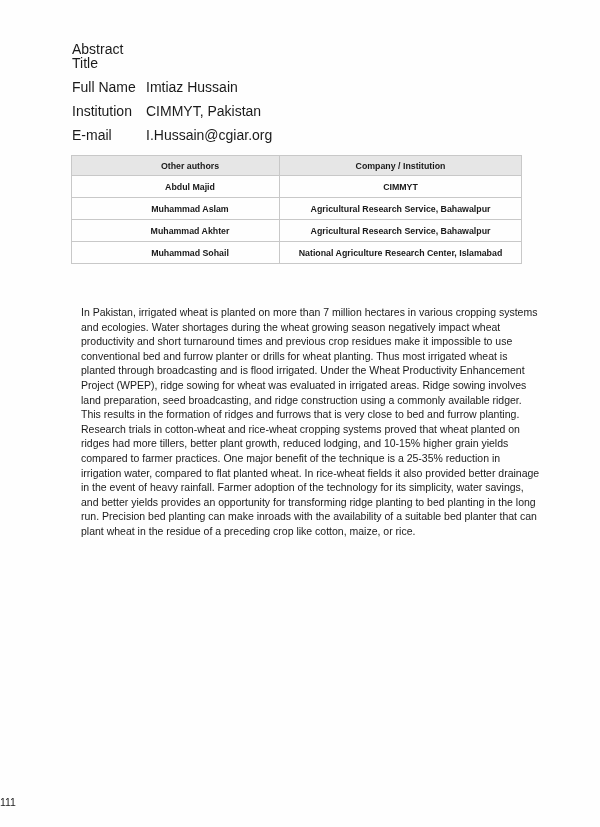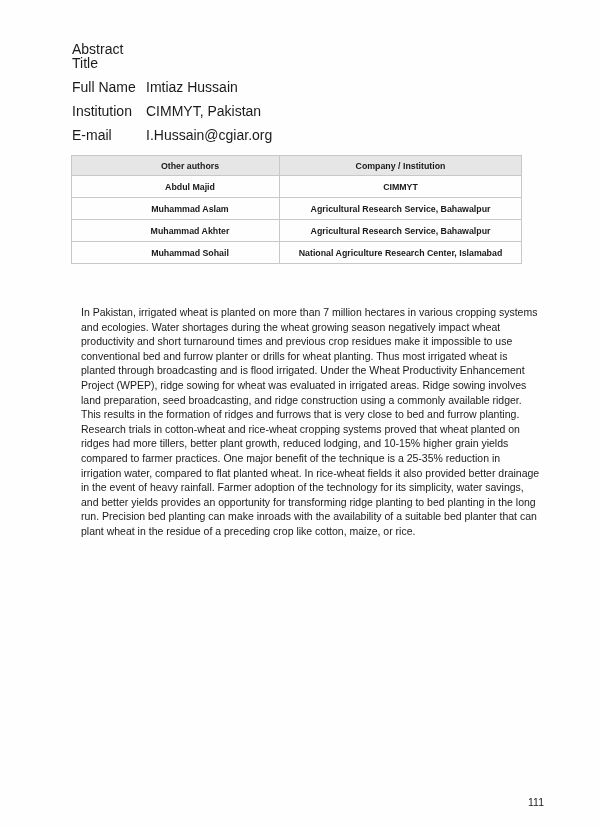--- a/index.html
+++ b/index.html
@@ -73,21 +73,21 @@
       font-size: 10.5px;
       line-height: 14.6px;
       text-align: left;
       margin: 10px;
     }
     .page-number {
       position: absolute;
       left: 0;
       width: 544px;
       top: 796px;
-      text-align: right;
+      text-align: left;
       font-size: 10.5px;
     }
   </style>
 </head>
 <body>
 
 <div class="page">
 
   <div class="meta">
     <div class="meta-row">

